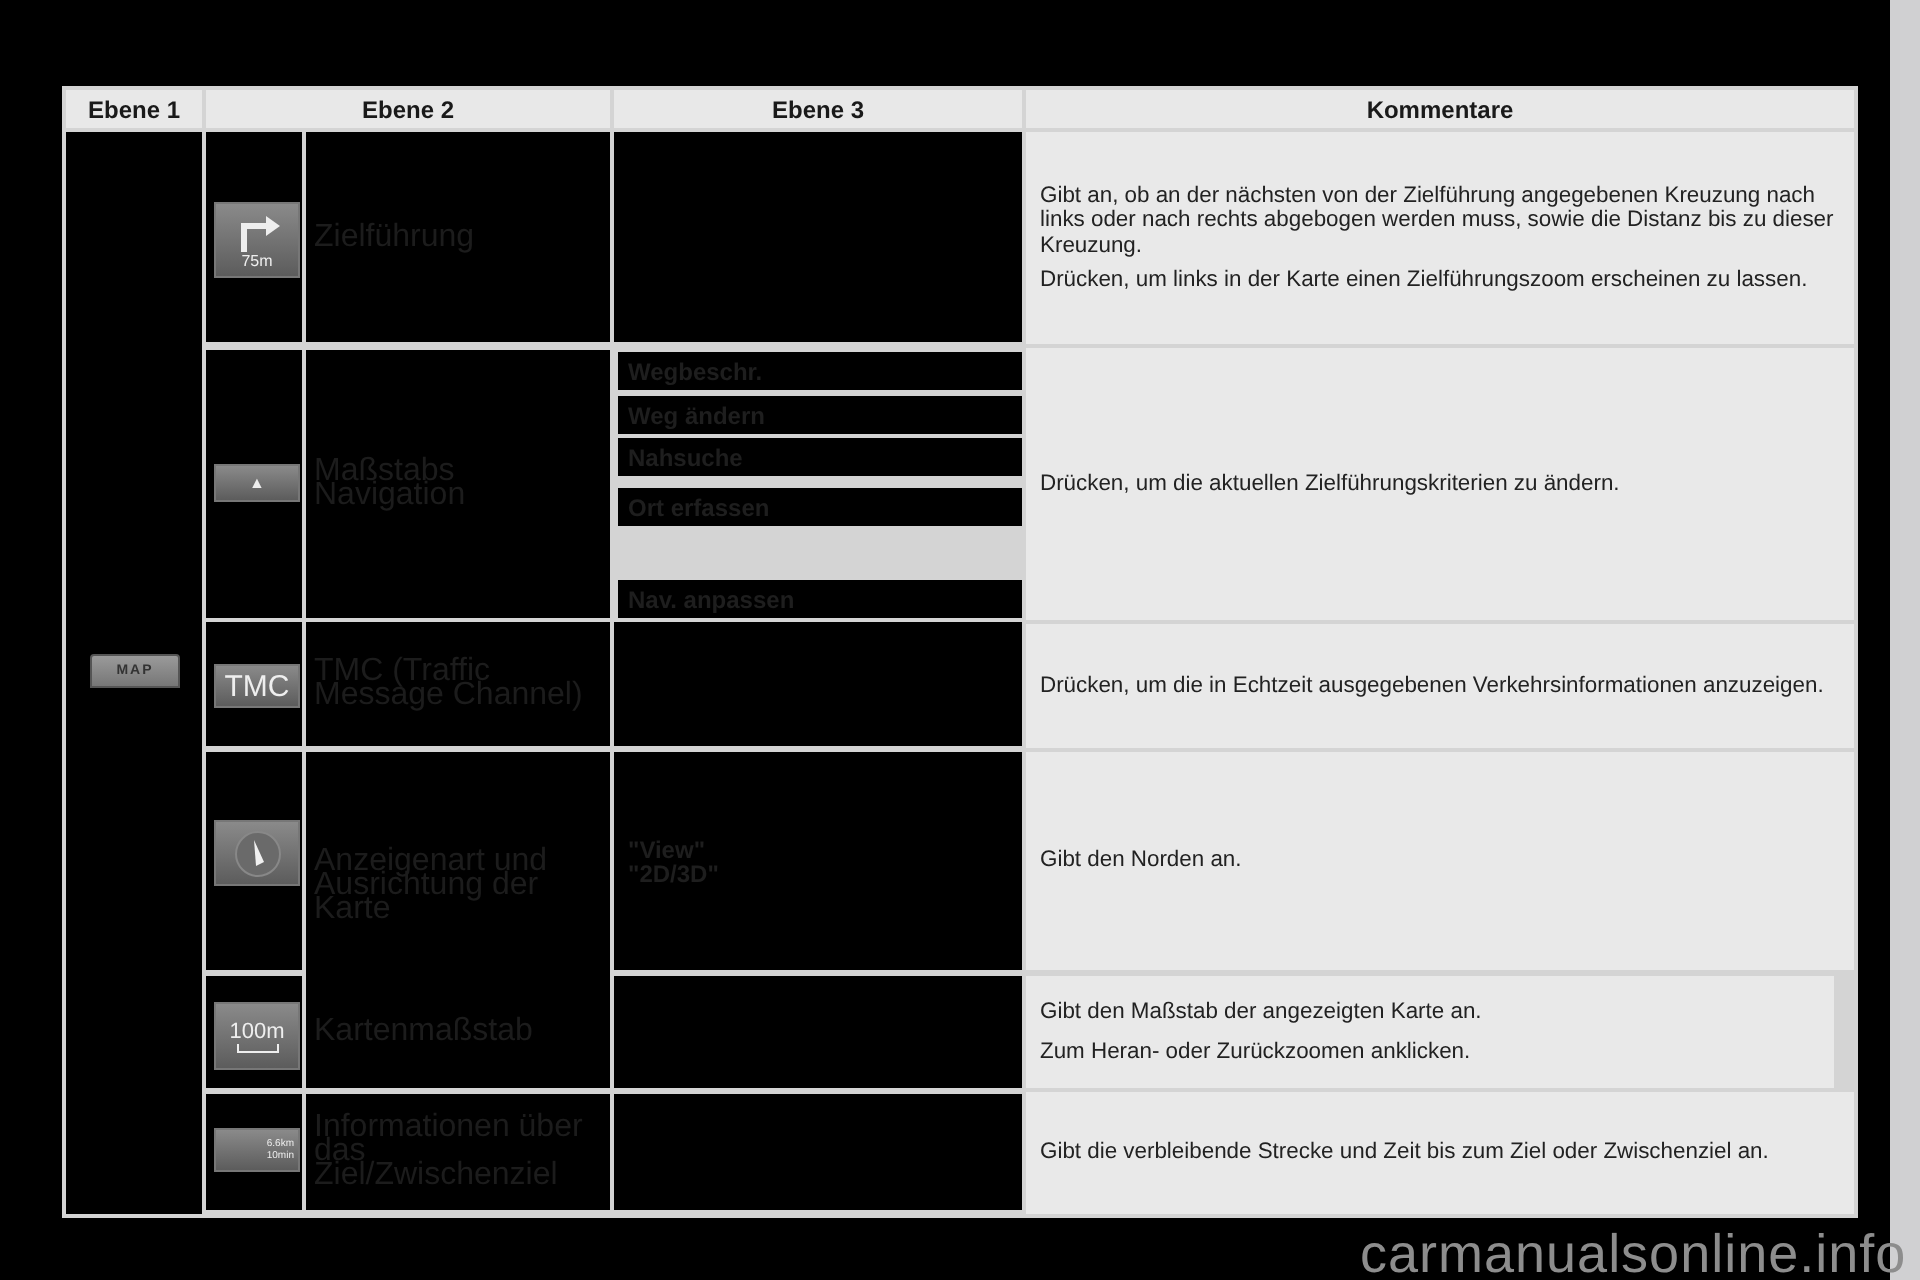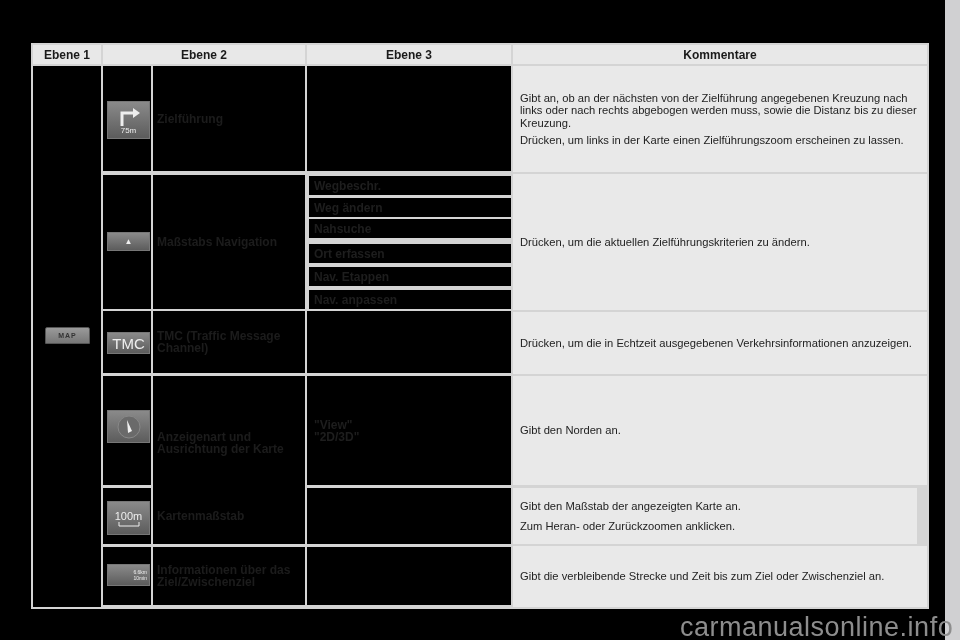--- a/index.html
+++ b/index.html
@@ -9,21 +9,21 @@
     .right-strip { position: absolute; left: 945px; top: 0; width: 15px; height: 640px; background: #d0d0d2; }
 
     .table { position: absolute; left: 31px; top: 43px; width: 898px; height: 566px; background: #d4d4d4; }
 
     .hdr { position: absolute; top: 2px; height: 19px; background: #e8e8e8; font-size: 12px; font-weight: bold; color: #1a1a1a; display: flex; align-items: center; justify-content: center; }
 
     .cell { position: absolute; background: #000; }
     .comment { position: absolute; background: #e9e9e9; color: #222; font-size: 11.2px; line-height: 12.2px; padding: 0 10px 0 7px; display: flex; flex-direction: column; justify-content: center; }
     .comment p + p { margin-top: 5px; }
 
-    .lbl { position: absolute; color: #1c1c1c; font-size: 12px; font-weight: bold; line-height: 12px; display: flex; align-items: center; padding-left: 4px; }
+    .lbl { position: absolute; color: #1c1c1c; font-size: 16px; font-weight: normal; line-height: 12px; display: flex; align-items: center; padding-left: 4px; }
     .sub { position: absolute; left: 278px; width: 202px; height: 19px; background: #000; color: #1e1e1e; font-size: 12px; font-weight: bold; padding-left: 5px; display: flex; align-items: center; }
 
     .icon-box { position: absolute; left: 76px; width: 43px; background: linear-gradient(#8a8a8a, #5c5c5c); border: 1px solid #777; display: flex; align-items: center; justify-content: center; color: #eee; }
 
     .watermark { position: absolute; left: 680px; top: 612px; font-size: 27px; color: #8d8d8d; letter-spacing: 0.5px; font-family: "Liberation Sans", sans-serif; }
   </style>
 </head>
 <body>
 
 <div class="right-strip"></div>
@@ -57,21 +57,20 @@
   </div>
 
   <div class="cell" style="left:72px;top:132px;width:48px;height:134px;"></div>
   <div class="icon-box" style="top:189px;height:19px;font-size:8px;">▲</div>
   <div class="cell lbl" style="left:122px;top:132px;width:152px;height:134px;">Maßstabs Navigation</div>
   <div class="cell" style="left:276px;top:132px;width:204px;height:134px;background:#d4d4d4;"></div>
   <div class="sub" style="top:133px;">Wegbeschr.</div>
   <div class="sub" style="top:155px;">Weg ändern</div>
   <div class="sub" style="top:176px;">Nahsuche</div>
   <div class="sub" style="top:201px;">Ort erfassen</div>
-  <div class="sub" style="top:224px;">Nav. Etappen</div>
   <div class="sub" style="top:247px;">Nav. anpassen</div>
   <div class="comment" style="left:482px;top:131px;width:414px;height:136px;">
     <p>Drücken, um die aktuellen Zielführungskriterien zu ändern.</p>
   </div>
 
   <div class="cell" style="left:72px;top:268px;width:48px;height:62px;"></div>
   <div class="icon-box" style="top:289px;height:22px;font-size:15px;">TMC</div>
   <div class="cell lbl" style="left:122px;top:268px;width:152px;height:62px;">TMC (Traffic Message Channel)</div>
   <div class="cell" style="left:276px;top:268px;width:204px;height:62px;"></div>
   <div class="comment" style="left:482px;top:269px;width:414px;height:62px;">

